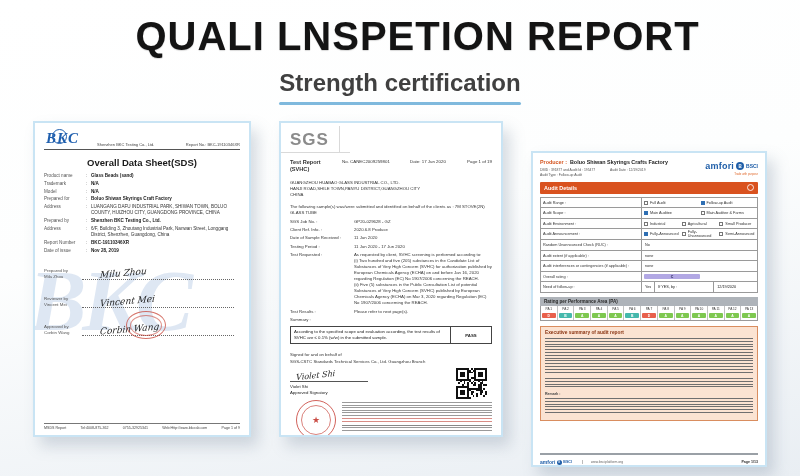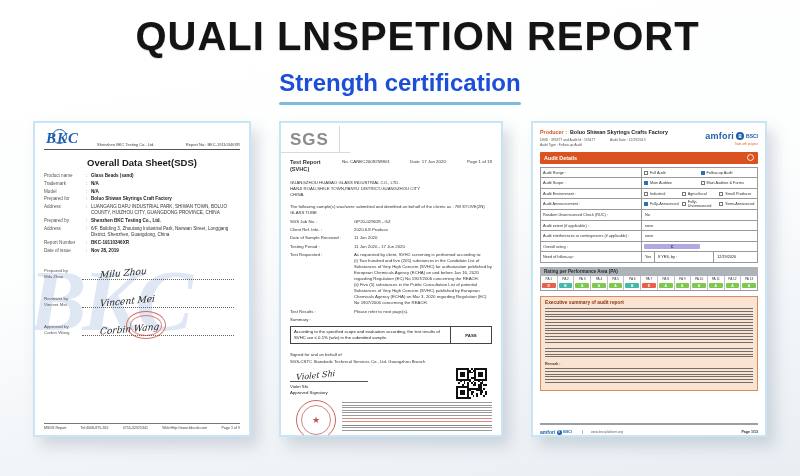--- a/index.html
+++ b/index.html
@@ -10,33 +10,33 @@
     color:#222;
   }
   
   .hdr{ text-align:center; padding-top:14px; }
   .hdr-title{
     font-size:40px; font-weight:800; letter-spacing:1px; color:#141414;
     text-shadow:0 1px 1px rgba(0,0,0,.15);
     padding-left:35px;
   }
   .hdr-sub{ margin-top:10px; display:inline-block; }
-  .hdr-sub-text{ font-size:24px; font-weight:600; color:#1d4ed8; }
+  .hdr-sub-text{ font-size:24px; font-weight:600; color:#404040; }
   .hdr-underline{ height:3px; border-radius:2px; margin-top:5px; }
   
   .cards{ display:flex; justify-content:center; gap:28px; margin-top:16px; }
   .card{
     background:#fff; border:2px solid #c9e4f4;
     box-shadow:7px 9px 14px rgba(110,130,150,.28);
     height:316px; box-sizing:border-box; position:relative;
     display:flex; flex-direction:column; overflow:hidden;
   }
   .card1{ width:218px; padding:7px 9px 5px; }
   .card2{ width:224px; padding:7px 9px 5px; }
-  .card3{ width:236px; padding:6px 7px 0; }
+  .card3{ width:236px; padding:6px 7px 0;margin-top:30px; }
   
   .bkc-head{ display:flex; align-items:flex-end; border-bottom:1px solid #555; padding-bottom:2px; }
   .bkc-logo{ position:relative; font-family:"Liberation Serif",serif; font-weight:700; font-style:italic;
     color:#1f5fae; font-size:15px; letter-spacing:1px; padding:0 2px; }
   .bkc-ring{ position:absolute; left:8px; top:-1px; width:13px; height:13px; border:1.5px solid #1f5fae; border-radius:50%; }
   .bkc-headtxt{ flex:1; display:flex; justify-content:space-between; font-size:4px; color:#444; padding-left:16px; }
   .sds-title{ text-align:center; font-size:9.5px; font-weight:700; margin:7px 0 5px; color:#1a1a1a; }
   .sds-row{ display:flex; font-size:4.6px; line-height:1.35; margin-bottom:1.6px; position:relative; z-index:2; }
   .sds-label{ width:42px; flex:none; color:#555; }
   .sds-colon{ width:5px; flex:none; color:#555; }

